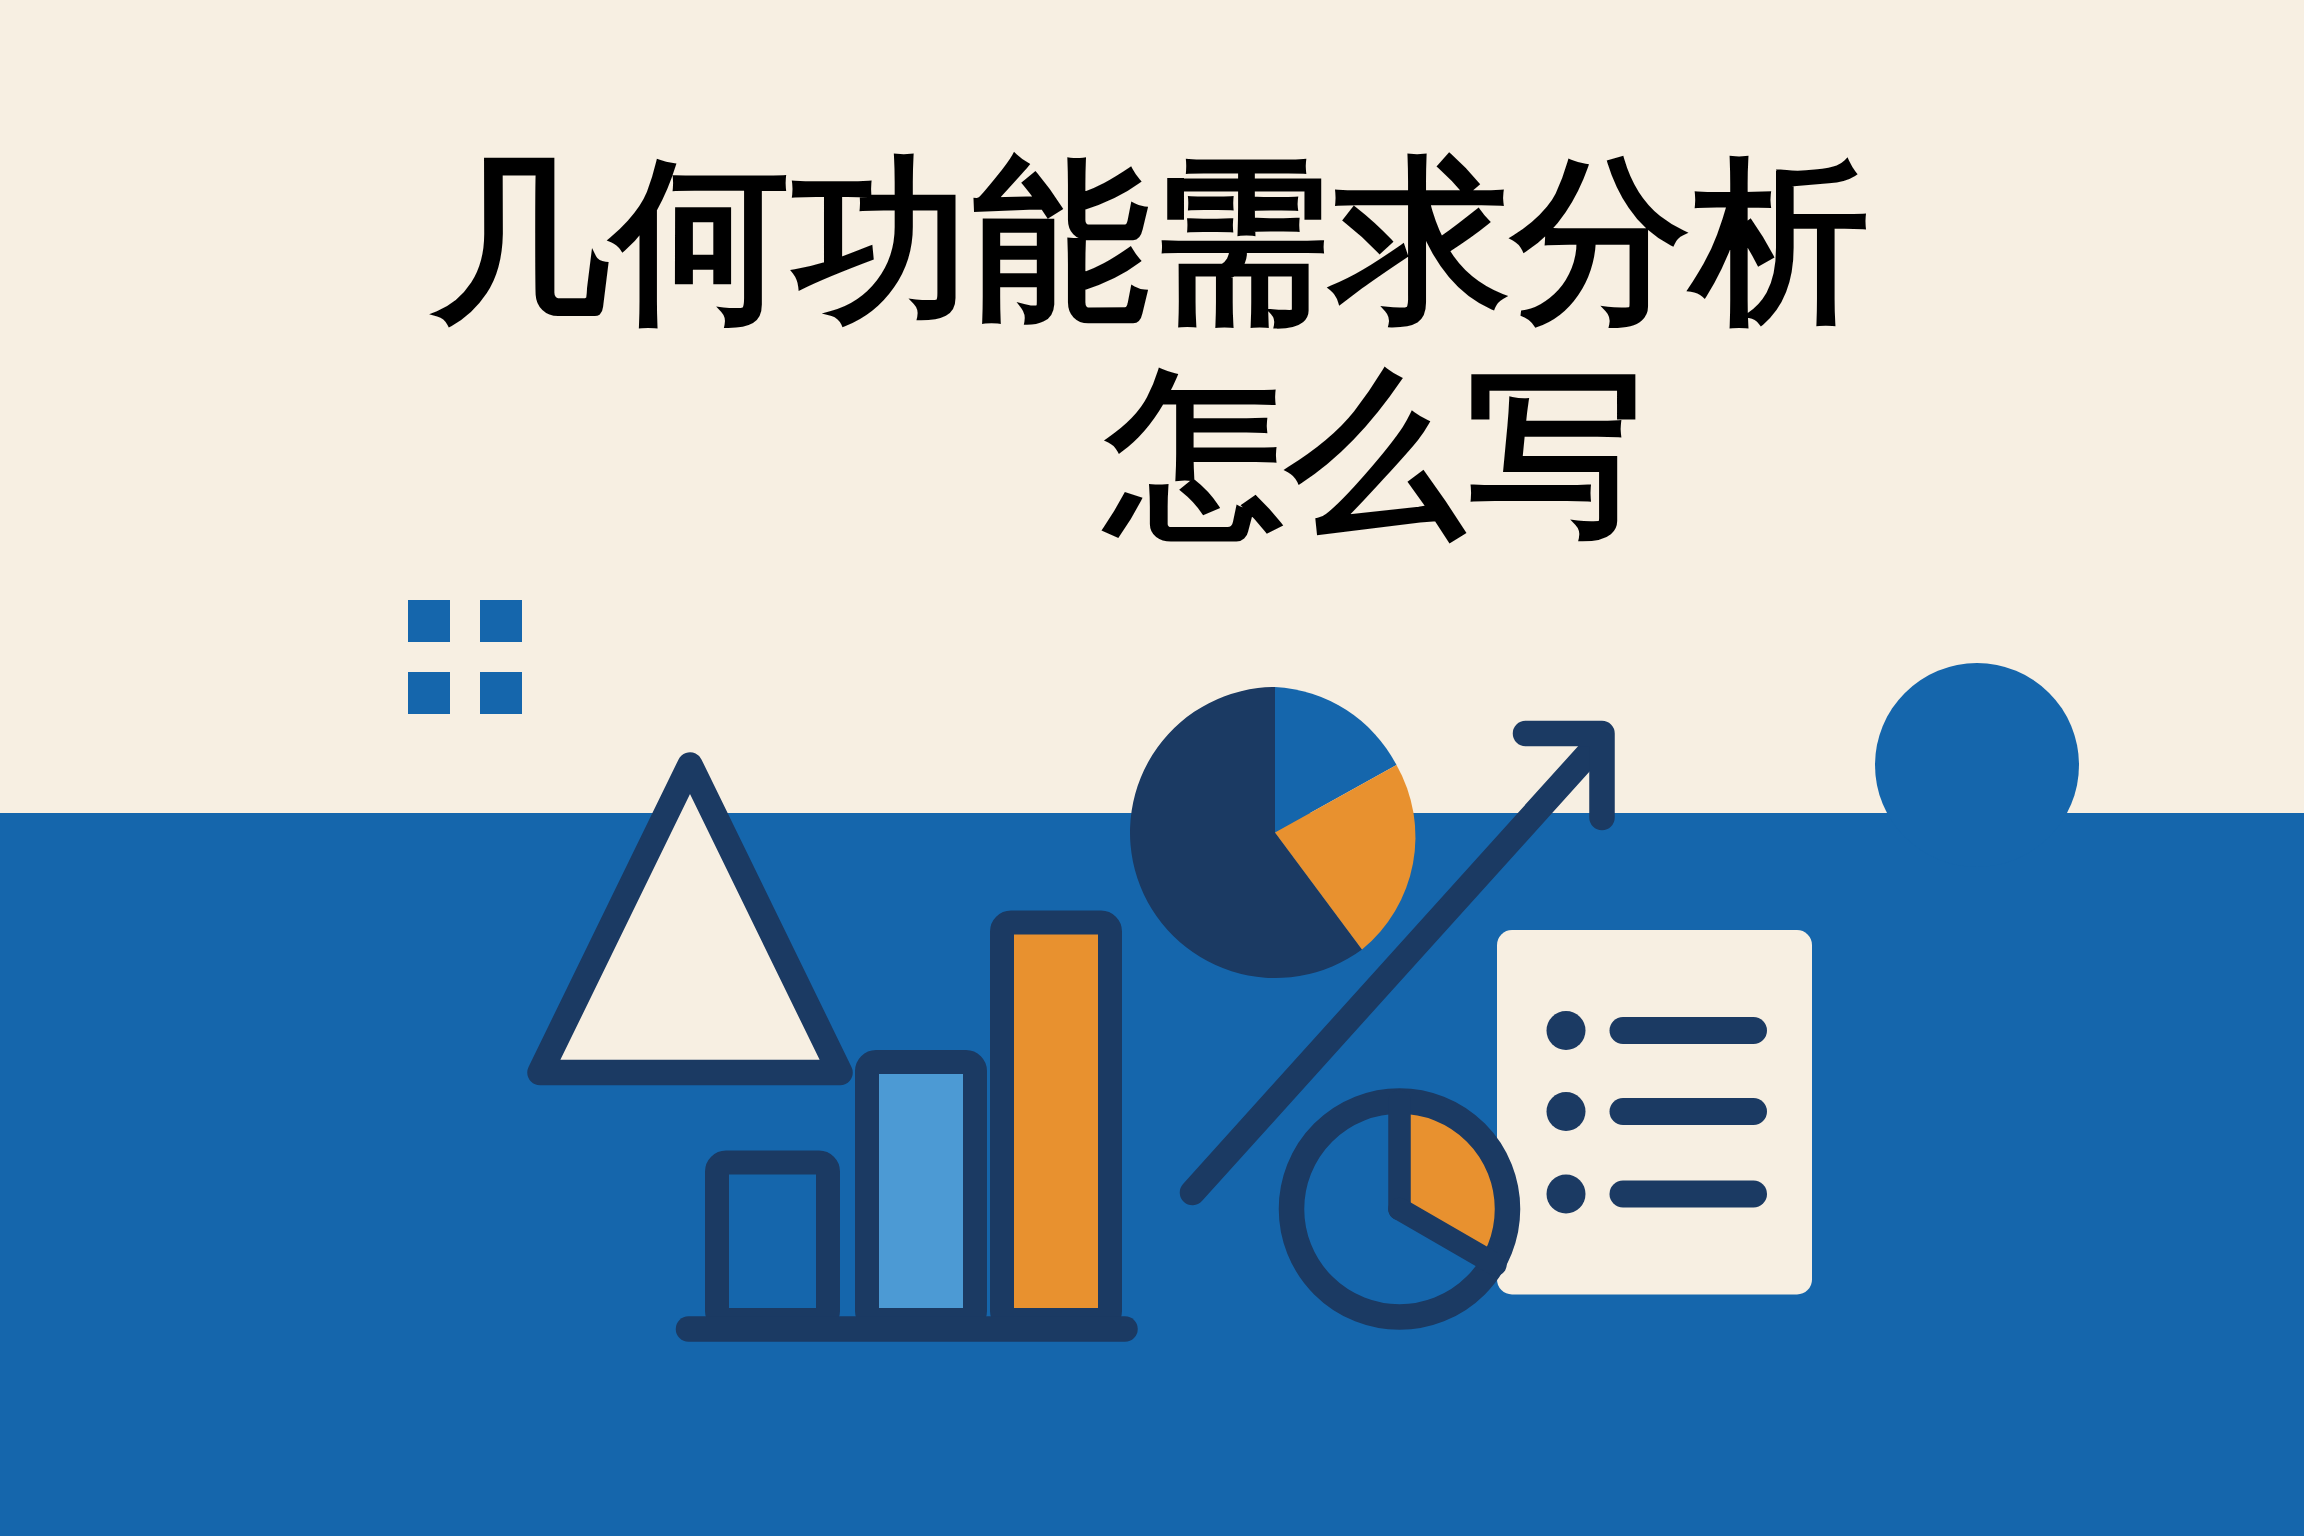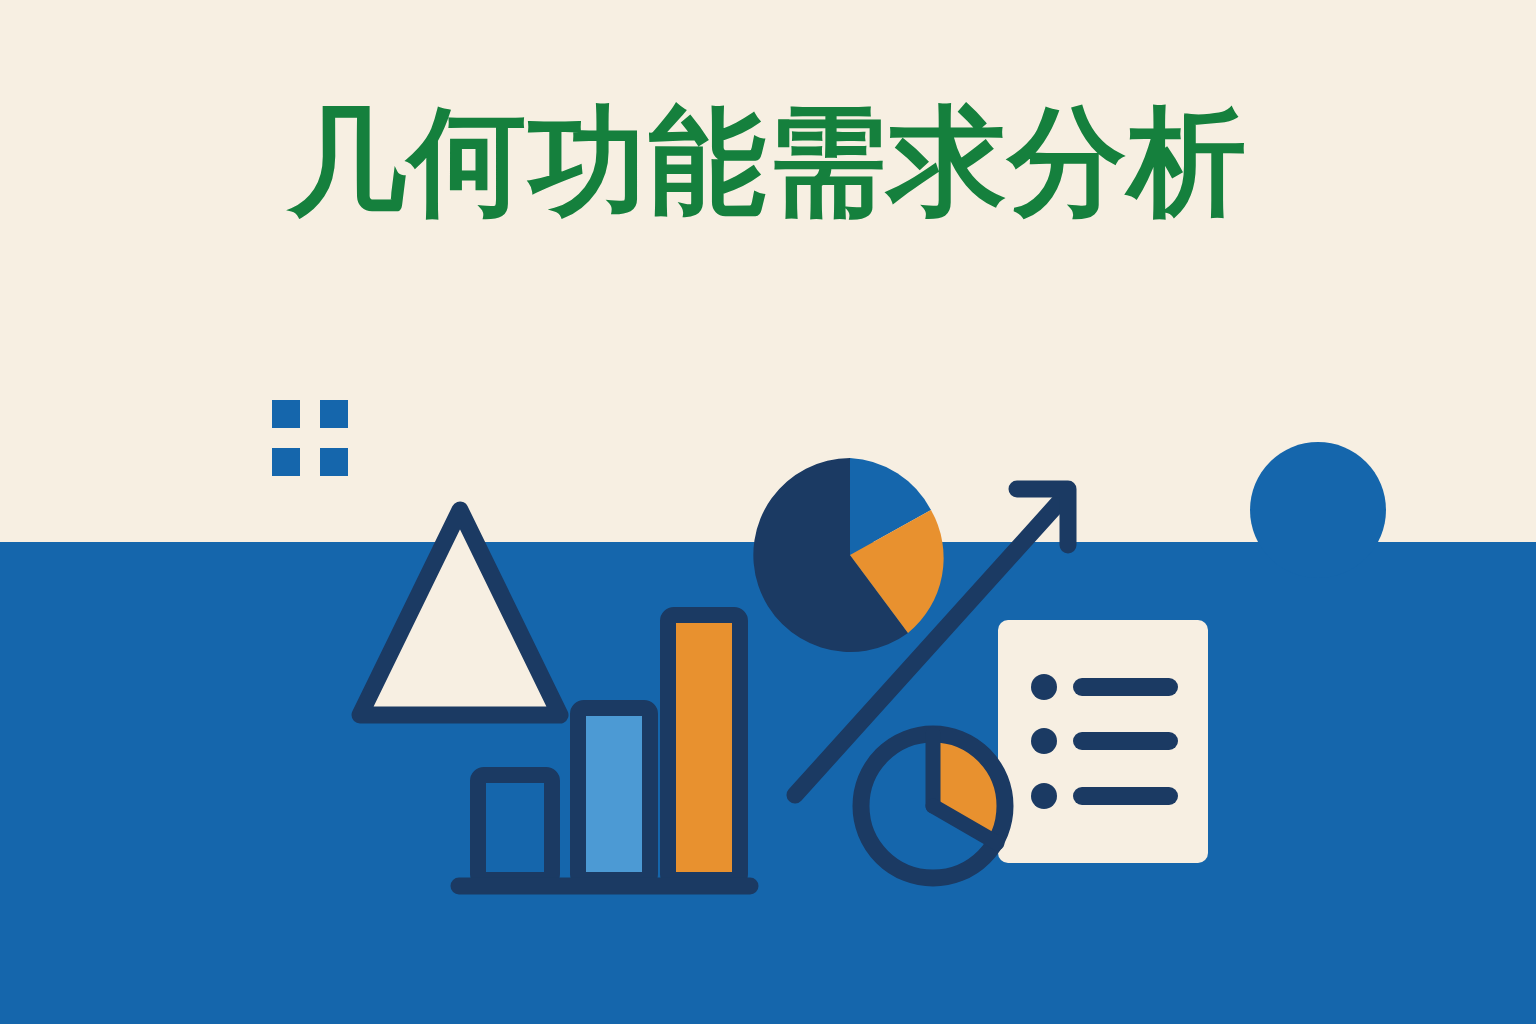--- a/index.html
+++ b/index.html
@@ -33,22 +33,22 @@
   #title-block {
     position: absolute;
     left: 0;
     top: 88px;
     width: 1536px;
     text-align: center;
     pointer-events: none;
   }
   .title-line {
     display: block;
-    color: #15803d;
-    font-family: Liberation Sans, sans-serif;
+    color: #000000;
+    font-family: Liberation Serif, serif;
     font-weight: 700;
     font-size: 118px;
     line-height: 1.25;
     letter-spacing: 2px;
     white-space: nowrap;
   }
   .title-line-1 { }
   .title-line-2 {
     margin-top: -6px;
     padding-left: 300px;
@@ -129,15 +129,16 @@
         <circle cx="933" cy="806" r="72" fill="none" stroke="#1B3A63" stroke-width="17"></circle>
         <line x1="933" y1="806" x2="933" y2="734" stroke="#1B3A63" stroke-width="15" stroke-linecap="round"></line>
         <line x1="933" y1="806" x2="997" y2="843" stroke="#1B3A63" stroke-width="15" stroke-linecap="round"></line>
       </g>
 
     </svg>
   </div>
 
   <div id="title-block">
     <span class="title-line title-line-1">几何功能需求分析</span>
+    <span class="title-line title-line-2">怎么写</span>
   </div>
 
 </div>
 
 </body></html>

